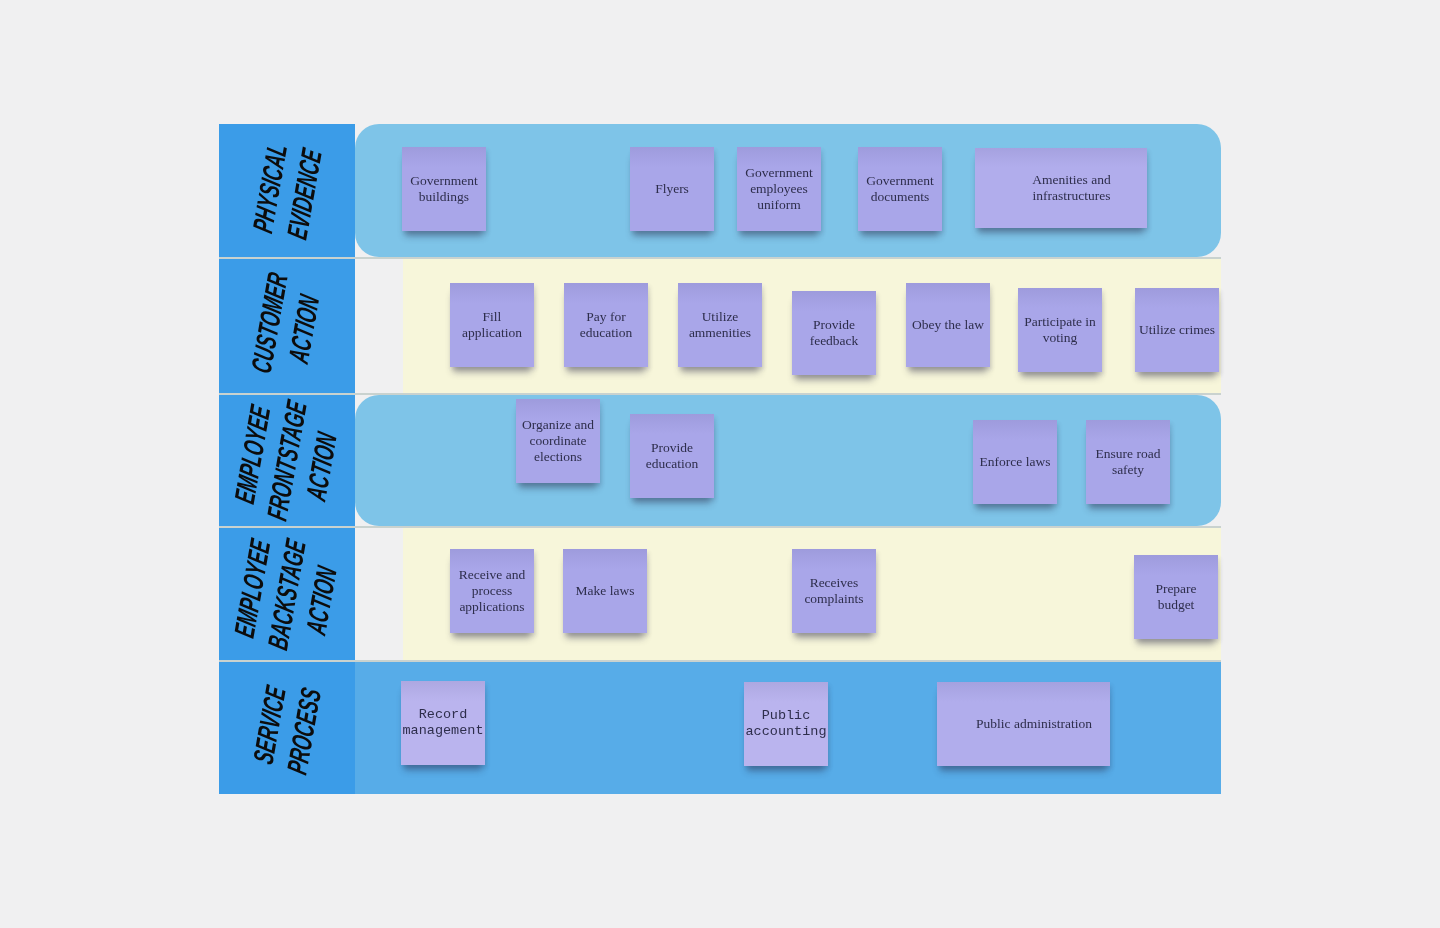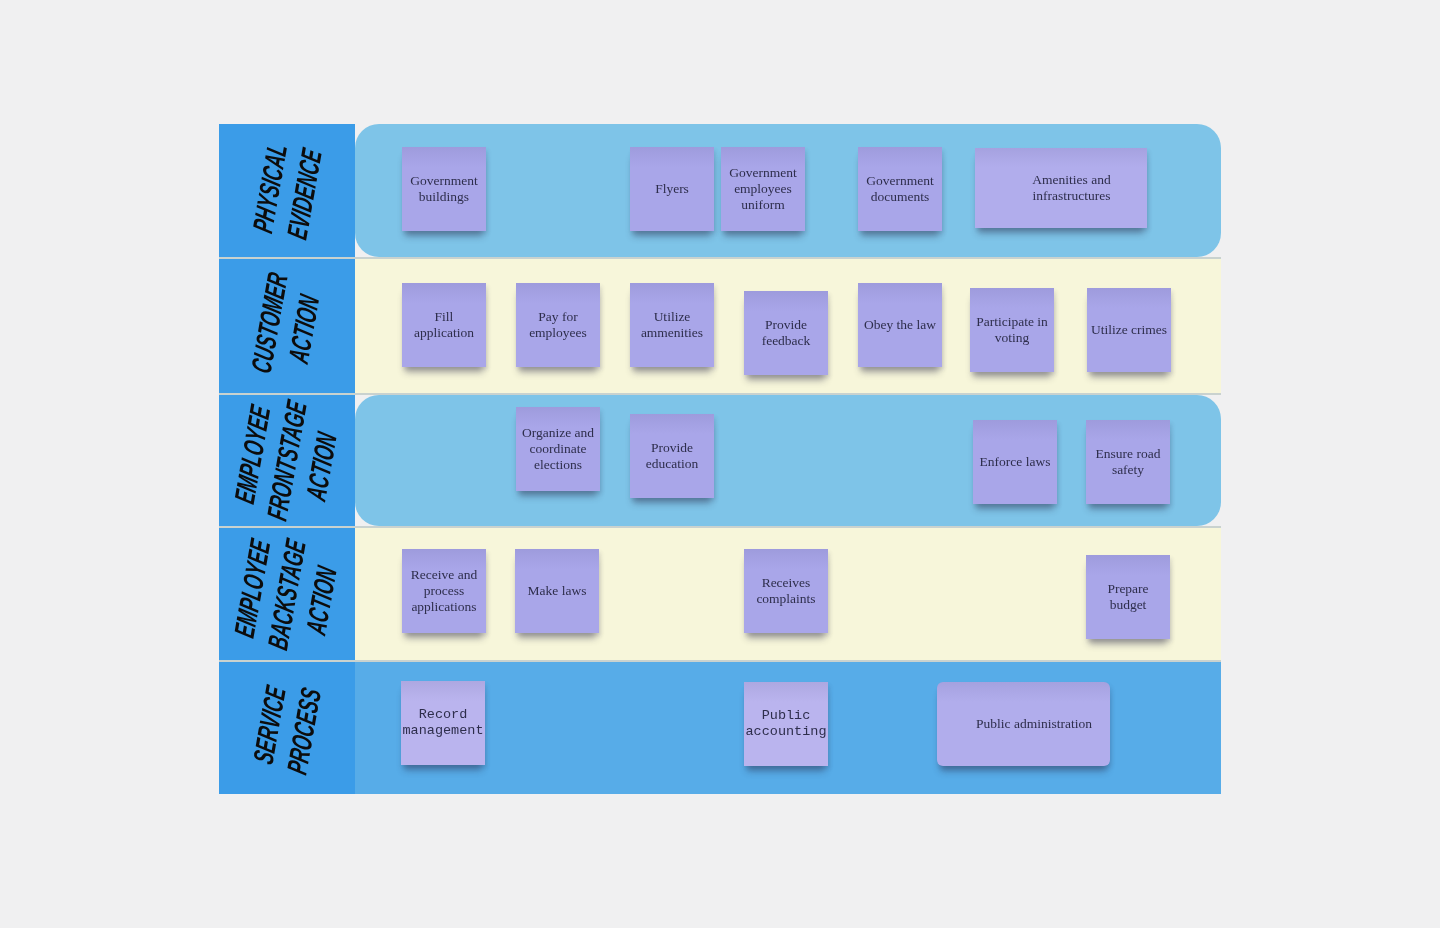--- a/index.html
+++ b/index.html
@@ -49,21 +49,21 @@
     height: 35px;
     line-height: 35px;
     transform: skewX(-6deg) scale(0.8, 1.3);
   }
   .canvas {
     position: relative;
     flex: 1 1 auto;
     height: 100%;
   }
   .bg-blue  { background: var(--row-blue-bg, #7ec4e8); border-radius: 24px; }
-  .bg-cream { background: var(--row-cream-bg, #f7f6da); }
+  .bg-cream { background: var(--row-cream-bg, #f7f6da); margin-left: 48px; }
   .bg-dark  { background: var(--row-dark-blue-bg, #57ace8); }
 
   .note {
     position: absolute;
     width: 78px; height: 78px;
     background:
       linear-gradient(180deg, rgba(60,60,110,0.10) 0%, rgba(60,60,110,0.04) 14%, rgba(60,60,110,0) 24%),
       var(--note-color, #a9a6e9);
     background-color: var(--note-color, #a9a6e9);
     box-shadow: 0 8px 7px -3px rgba(40,40,70,0.42), 2px 3px 4px rgba(40,40,70,0.12);
@@ -76,71 +76,71 @@
     font-size: 13.5px;
     line-height: 1.18;
     color: var(--note-text, #2e2e4c);
     cursor: pointer;
   }
   .note.mid   { background-color: var(--note-color-mid, #b1adec);
     background-image: linear-gradient(180deg, rgba(60,60,110,0.10) 0%, rgba(60,60,110,0.04) 14%, rgba(60,60,110,0) 24%); padding-left: 24px; }
   .note.light { background-color: var(--note-color-light, #bab4ee);
     background-image: linear-gradient(180deg, rgba(60,60,110,0.10) 0%, rgba(60,60,110,0.04) 14%, rgba(60,60,110,0) 24%); font-family: Liberation Mono, monospace; }
   .note.wide  { width: 145px; height: 74px; }
-  .note.wide2 { width: 146px; height: 78px; border-radius: 6px; }
+  .note.wide2 { width: 146px; height: 78px; }
 </style>
 </head>
 <body>
 
 <div class="board">
 
   <div class="row r1">
     <div class="label-cell">
       <div class="label-rot">
         <div class="label-word">PHYSICAL</div>
         <div class="label-word">EVIDENCE</div>
       </div>
     </div>
     <div class="canvas bg-blue">
       <div class="note" style="left:47px;top:23px">Government buildings</div>
       <div class="note" style="left:275px;top:23px">Flyers</div>
-      <div class="note" style="left:366px;top:23px">Government employees uniform</div>
+      <div class="note" style="left:382px;top:23px">Government employees uniform</div>
       <div class="note" style="left:503px;top:23px">Government documents</div>
       <div class="note wide mid" style="left:620px;top:24px">Amenities and infrastructures</div>
     </div>
   </div>
 
   <div class="row r2">
     <div class="label-cell">
       <div class="label-rot">
         <div class="label-word">CUSTOMER</div>
         <div class="label-word">ACTION</div>
       </div>
     </div>
     <div class="canvas bg-cream">
       <div class="note" style="left:47px;top:24px">Fill application</div>
-      <div class="note" style="left:161px;top:24px">Pay for employees</div>
+      <div class="note" style="left:161px;top:24px">Pay for education</div>
       <div class="note" style="left:275px;top:24px">Utilize ammenities</div>
       <div class="note" style="left:389px;top:32px">Provide feedback</div>
       <div class="note" style="left:503px;top:24px">Obey the law</div>
       <div class="note" style="left:615px;top:29px">Participate in voting</div>
       <div class="note" style="left:732px;top:29px">Utilize crimes</div>
     </div>
   </div>
 
   <div class="row r3">
     <div class="label-cell">
       <div class="label-rot">
         <div class="label-word">EMPLOYEE</div>
         <div class="label-word">FRONTSTAGE</div>
         <div class="label-word">ACTION</div>
       </div>
     </div>
     <div class="canvas bg-blue">
-      <div class="note" style="left:161px;top:12px">Organize and coordinate elections</div>
+      <div class="note" style="left:161px;top:4px">Organize and coordinate elections</div>
       <div class="note" style="left:275px;top:19px">Provide education</div>
       <div class="note" style="left:618px;top:25px">Enforce laws</div>
       <div class="note" style="left:731px;top:25px">Ensure road safety</div>
     </div>
   </div>
 
   <div class="row r4">
     <div class="label-cell">
       <div class="label-rot">
         <div class="label-word">EMPLOYEE</div>

